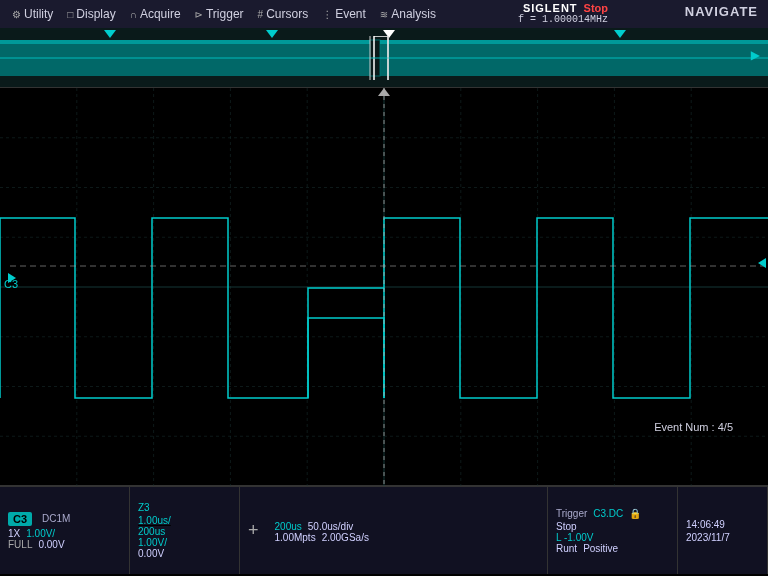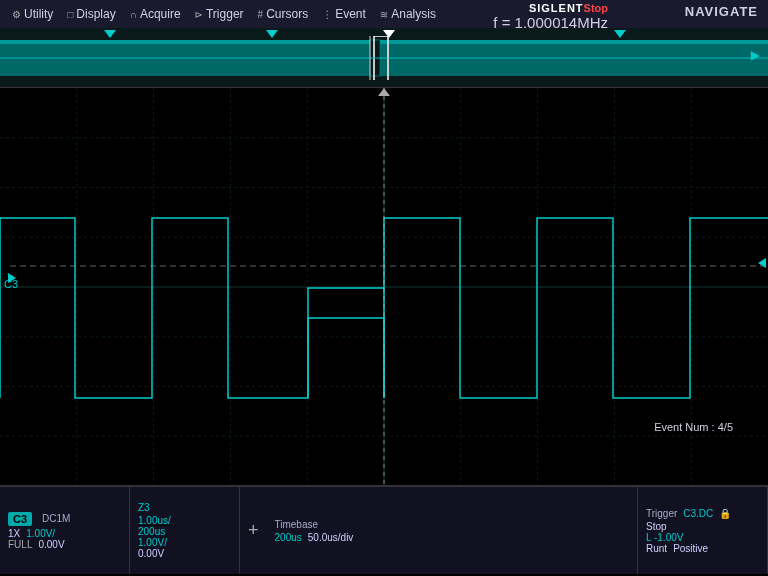--- a/index.html
+++ b/index.html
@@ -50,21 +50,22 @@
       font-weight: bold;
       letter-spacing: 1px;
     }
     #stop-label {
       color: #ff4444;
       font-size: 11px;
       font-weight: bold;
     }
     #freq-label {
       color: #d0d0e0;
-      font-size: 15px;
+      font-size: 10px;
+      font-family: Liberation Mono, monospace;
     }
 
     #navigate-btn {
       position: absolute;
       right: 10px;
       top: 4px;
       color: #d0d0e0;
       font-size: 13px;
       font-weight: bold;
       letter-spacing: 1px;
@@ -263,21 +264,21 @@
   <div class="menu-item">
     <span class="menu-icon">⋮</span>
     <span>Event</span>
   </div>
   <div class="menu-item">
     <span class="menu-icon">≋</span>
     <span>Analysis</span>
   </div>
 
   <div id="siglent-brand">
-    <div style="display:flex; align-items:center;">
+    <div style="display:flex; gap:6px; align-items:center;">
       <span id="siglent-logo">SIGLENT</span>
       <span id="stop-label">Stop</span>
     </div>
     <span id="freq-label">f = 1.000014MHz</span>
   </div>
 
   <div id="navigate-btn">NAVIGATE</div>
 </div>
 
 <div id="overview-area">
@@ -410,41 +411,50 @@
       <span class="status-value-cyan">1.00V/</span>
     </div>
     <div class="status-row">
       <span class="status-value">0.00V</span>
     </div>
   </div>
 
   <div id="plus-marker">+</div>
 
   <div class="status-section" style="min-width:140px; flex:1;">
-    <div class="status-row">
-      <span class="status-label">Timebase</span>
-    </div>
     <div class="status-row" style="margin-top:2px;">
       <span class="status-value-cyan">200us</span>
       <span class="status-value">50.0us/div</span>
     </div>
+    <div class="status-row">
+      <span class="status-value">1.00Mpts</span>
+      <span class="status-value">2.00GSa/s</span>
+    </div>
   </div>
 
   <div class="status-section" style="min-width:130px;">
     <div class="status-row">
       <span class="status-label">Trigger</span>
       <span class="status-value-cyan">C3.DC</span>
       <span style="color:#aaa; font-size:10px;">🔒</span>
     </div>
     <div class="status-row" style="margin-top:2px;">
       <span class="status-value">Stop</span>
     </div>
     <div class="status-row">
       <span class="status-value-cyan">L -1.00V</span>
     </div>
     <div class="status-row">
       <span class="status-value">Runt</span>
       <span class="status-value">Positive</span>
     </div>
   </div>
 
+  <div class="status-section" style="min-width:90px;">
+    <div class="status-row">
+      <span class="status-value">14:06:49</span>
+    </div>
+    <div class="status-row" style="margin-top:2px;">
+      <span class="status-value">2023/11/7</span>
+    </div>
+  </div>
 
 </div>
 
 </body></html>

